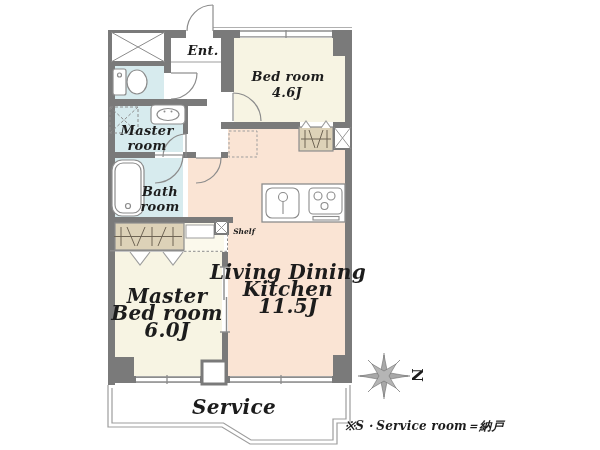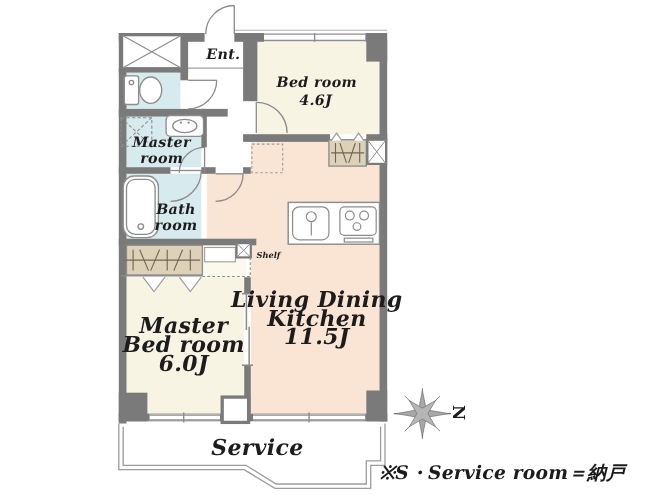--- a/index.html
+++ b/index.html
@@ -10,21 +10,21 @@
   #plan-svg{position:absolute;left:0;top:0;}
   .lbl{
     position:absolute;transform:translate(-50%,-50%);
     font-style:italic;font-weight:bold;color:var(--ink,#1c1c1c);
     white-space:nowrap;letter-spacing:.3px;line-height:1;
   }
   .lbl.s13{font-size:13px;}
   .lbl.s14{font-size:20px;}
   .lbl.s7{font-size:7.5px;letter-spacing:0;margin-left:44px;}
   .note{
-    position:absolute;font-size:17px;font-weight:bold;font-style:italic;
+    position:absolute;font-size:12px;font-weight:bold;font-style:italic;
     color:var(--ink,#1c1c1c);white-space:nowrap;letter-spacing:.2px;
   }
   #north-label{
     position:absolute;font-size:15px;font-weight:bold;
     color:var(--ink,#1c1c1c);transform:rotate(90deg);
   }
 </style>
 </head>
 <body>
 

